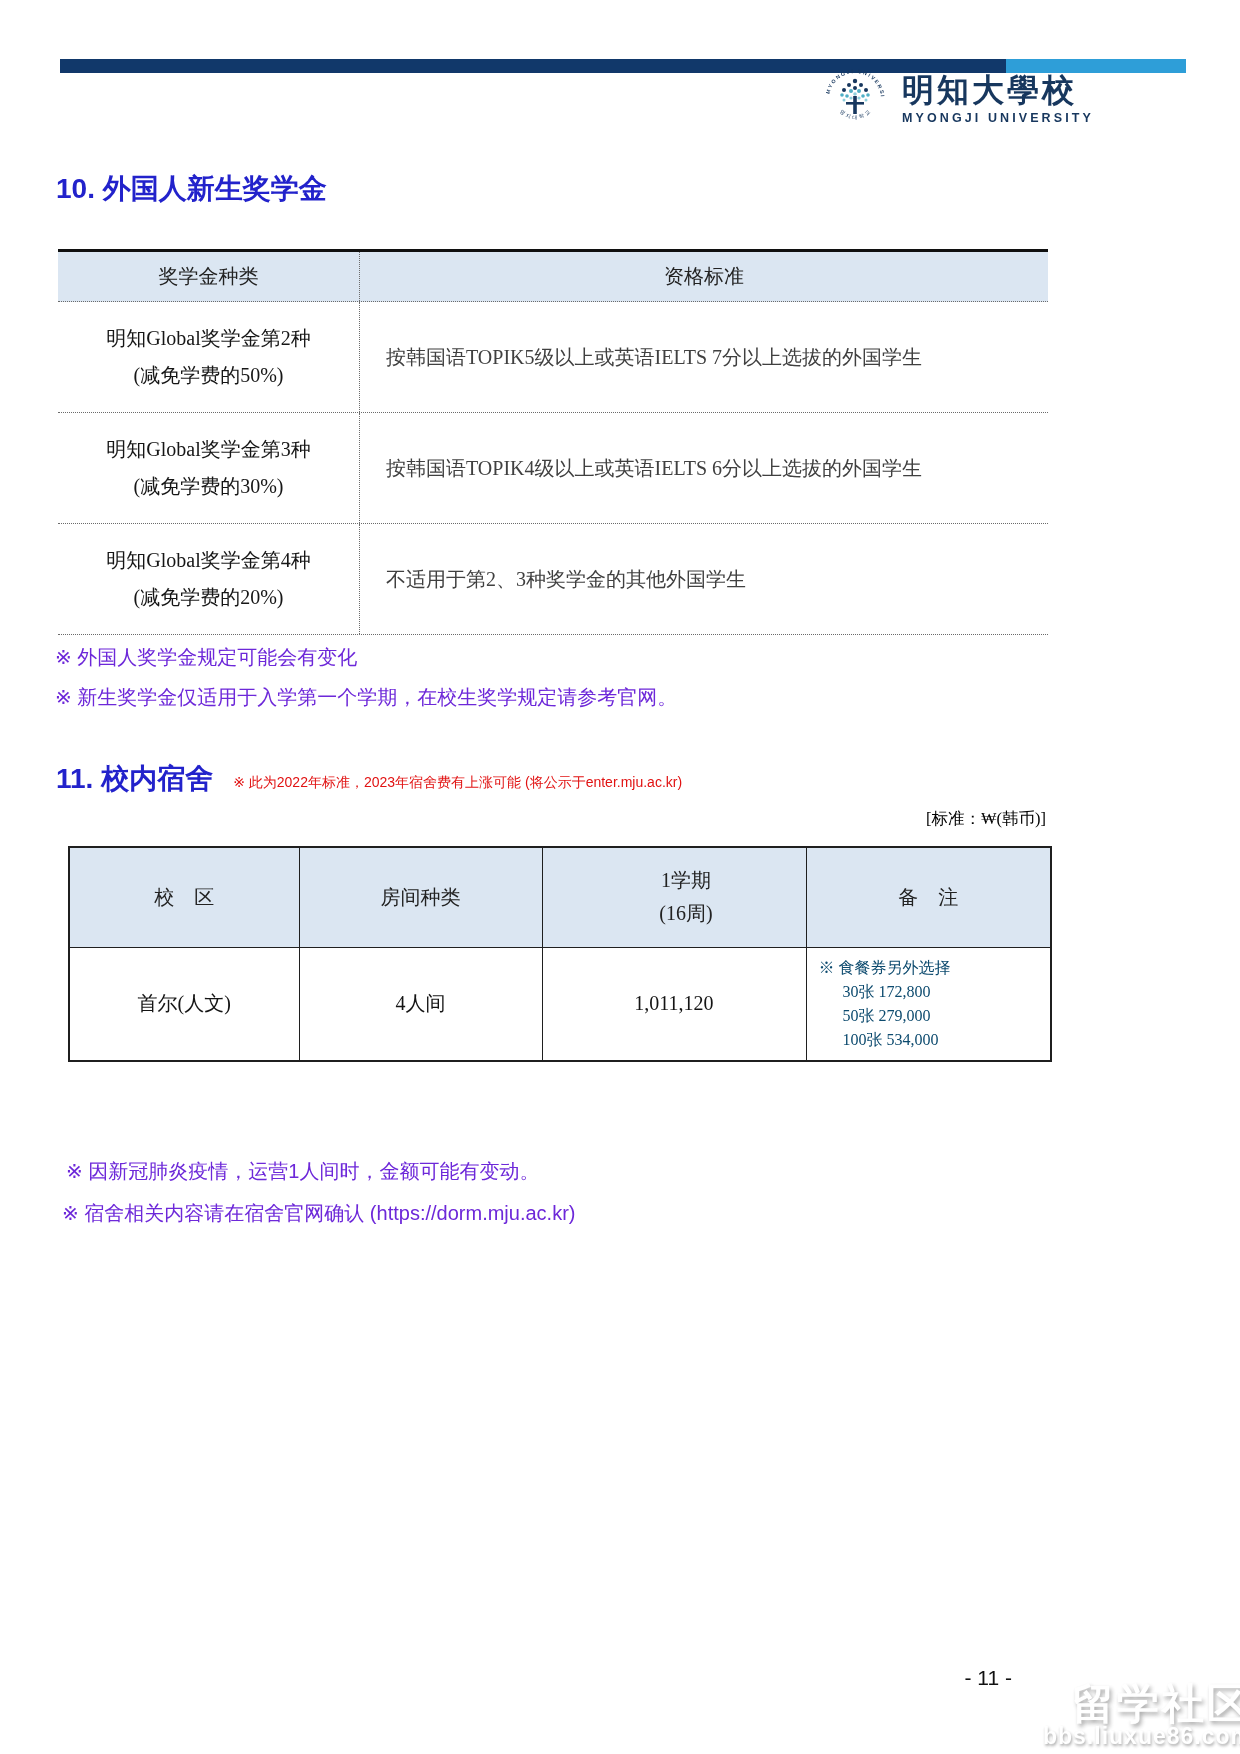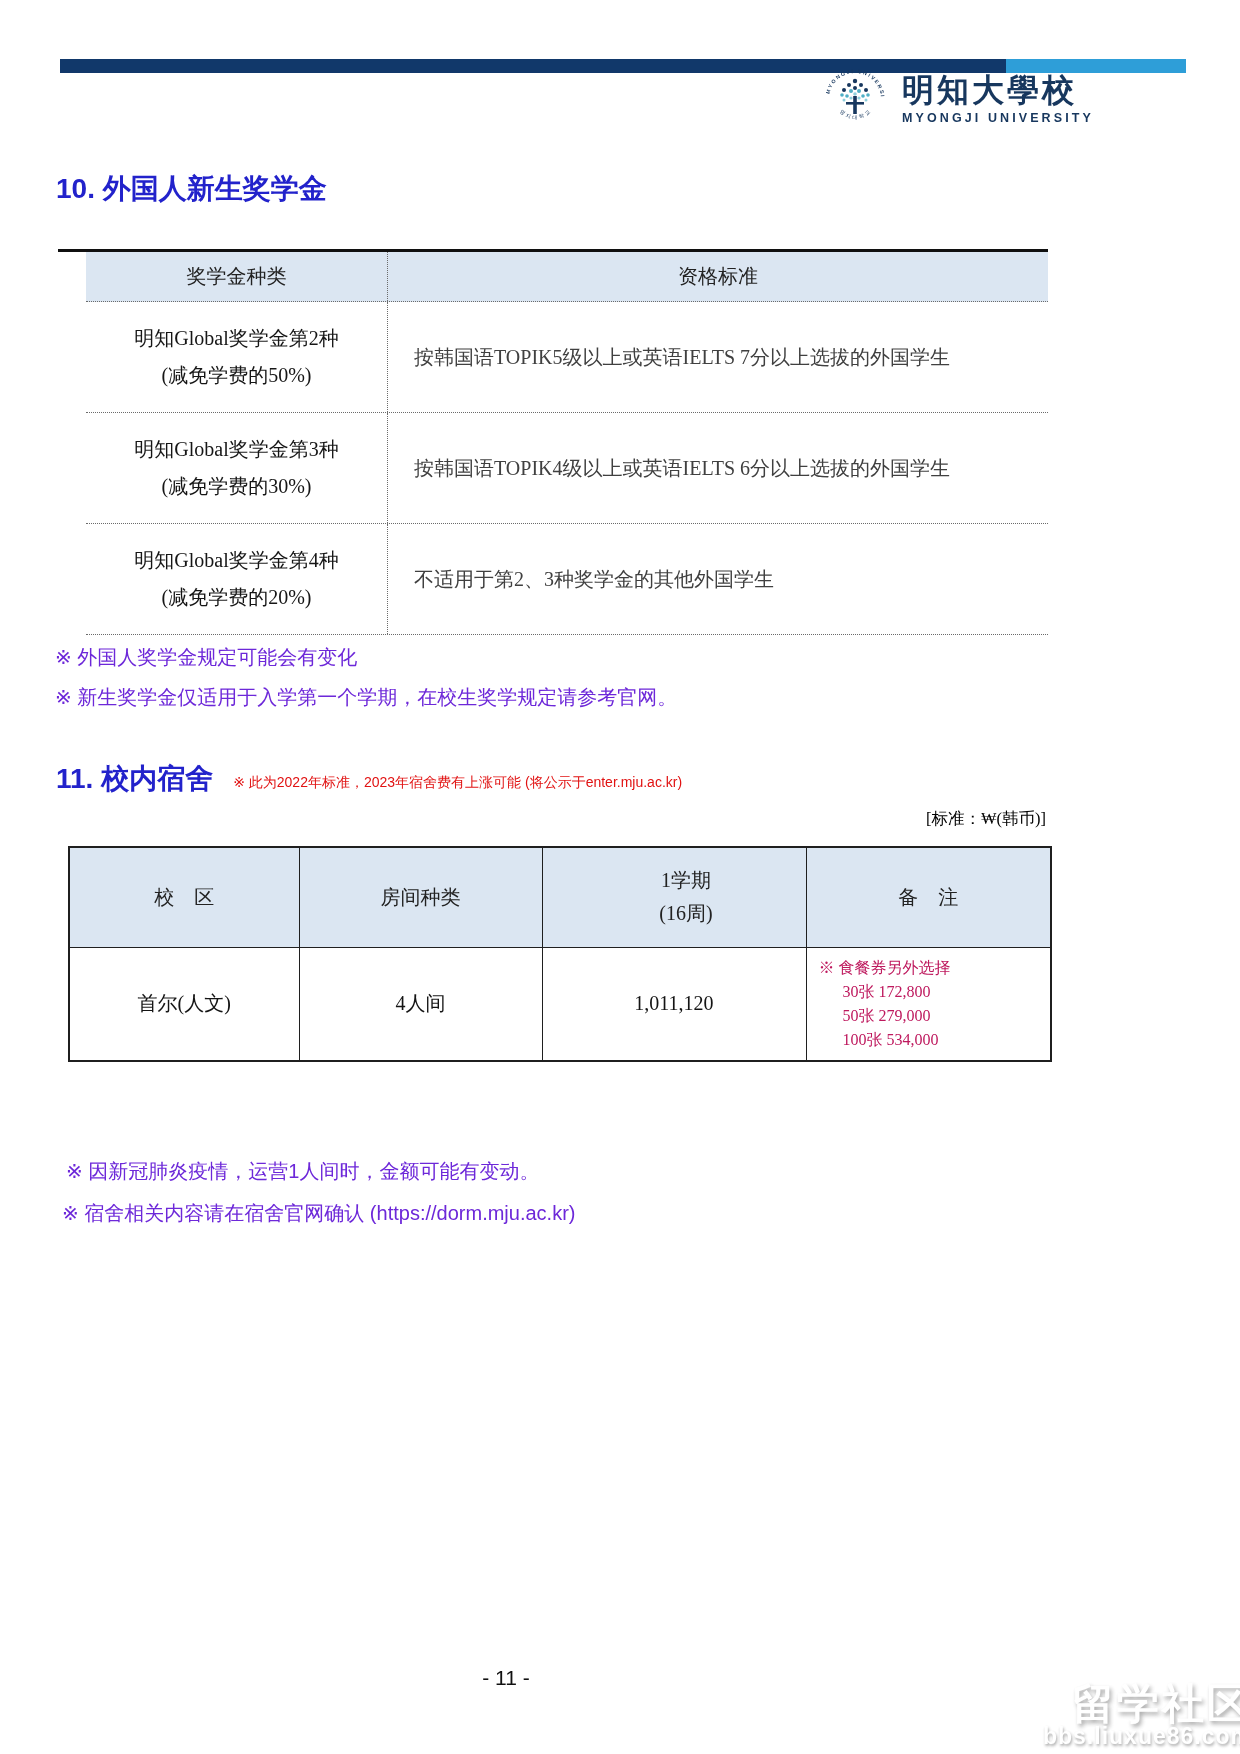--- a/index.html
+++ b/index.html
@@ -21,21 +21,21 @@
   .logo-latin { font-size:12.5px; font-weight:bold; color:#17375E; letter-spacing:3.1px; margin-top:3px; }
   
   .sec-title { position:absolute; left:56px; font-size:28px; font-weight:bold; color:#2222CB; }
   .sec10-title { top:170px; }
   .sec11-wrap { position:absolute; left:56px; top:760px; display:flex; align-items:center; }
   .sec11-title { font-size:28px; font-weight:bold; color:#2222CB; }
   .red-note { font-size:14px; color:#E11212; margin-left:20px; margin-top:7px; }
   
   .t1 { position:absolute; left:58px; top:249px; width:990px; border-top:3px solid #101010;
         font-family:"Liberation Serif","DejaVu Serif",serif; }
-  .t1-row { display:flex; border-bottom:1px dotted #6b6b6b;margin-left:28px; }
+  .t1-row { display:flex; border-bottom:1px dotted #6b6b6b; }
   .t1-head { height:50px; background:#DBE6F2; }
   .t1-c1 { width:302px; border-right:1px dotted #6b6b6b; display:flex; flex-direction:column;
            align-items:center; justify-content:center; text-align:center; }
   .t1-c2 { flex:1; display:flex; flex-direction:column; justify-content:center; padding-left:26px; }
   .t1-head .t1-c2 { align-items:center; padding-left:0; }
   .t1-head-label { font-size:20px; color:#222; }
   .t1-body { height:111px; }
   .t1-type { font-size:20px; line-height:1.85; color:#161616; }
   .t1-crit { font-size:20px; color:#404040; }
   
@@ -51,25 +51,25 @@
   .t2 { position:absolute; left:68px; top:846px; width:982px; border:2px solid #1f1f1f;
         border-collapse:collapse; table-layout:fixed;
         font-family:"Liberation Serif","DejaVu Serif",serif; }
   .t2 td { border:1.5px solid #1f1f1f; vertical-align:middle; }
   .t2 .col1 { width:230px; } .t2 .col2 { width:243px; } .t2 .col3 { width:264px; } .t2 .col4 { width:245px; }
   .t2-head td { background:#DBE6F2; height:100px; text-align:center; font-size:20px; color:#222; }
   .t2-head .two-line div { line-height:1.65;padding-left:24px; }
   .t2-r1 td { height:94px; } .t2-r2 td { height:98px; }
   .t2 .center { text-align:center; font-size:20px; color:#141414; }
   .price-sub { font-size:18px; font-weight:bold; margin-top:10px; }
-  .remark-cell { padding:8px 0 8px 12px; font-size:16px; line-height:1.5; color:#be185d; }
+  .remark-cell { padding:8px 0 8px 12px; font-size:16px; line-height:1.5; color:#0c4a6e; }
   .remark-cell .ind1 { padding-left:24px; }
   .remark-cell .ind2 { padding-left:96px; }
   
-  .page-num { position:absolute; top:1666px; left:0; width:1012px; text-align:center;
+  .page-num { position:absolute; top:1666px; left:0; width:1012px; text-align:right;
               font-size:21px; color:#111; }
   .watermark { position:absolute; right:-12px; bottom:4px; text-align:right; color:#ffffff; opacity:.96; }
   .wm1 { font-size:42px; font-weight:bold; letter-spacing:3px; line-height:1.1;
          text-shadow:2px 3px 4px rgba(110,110,110,.6); }
   .wm2 { font-size:23px; font-weight:bold; letter-spacing:1px; margin-top:-4px;
          text-shadow:1px 2px 3px rgba(110,110,110,.6); }
 </style>
 </head>
 <body>
 

